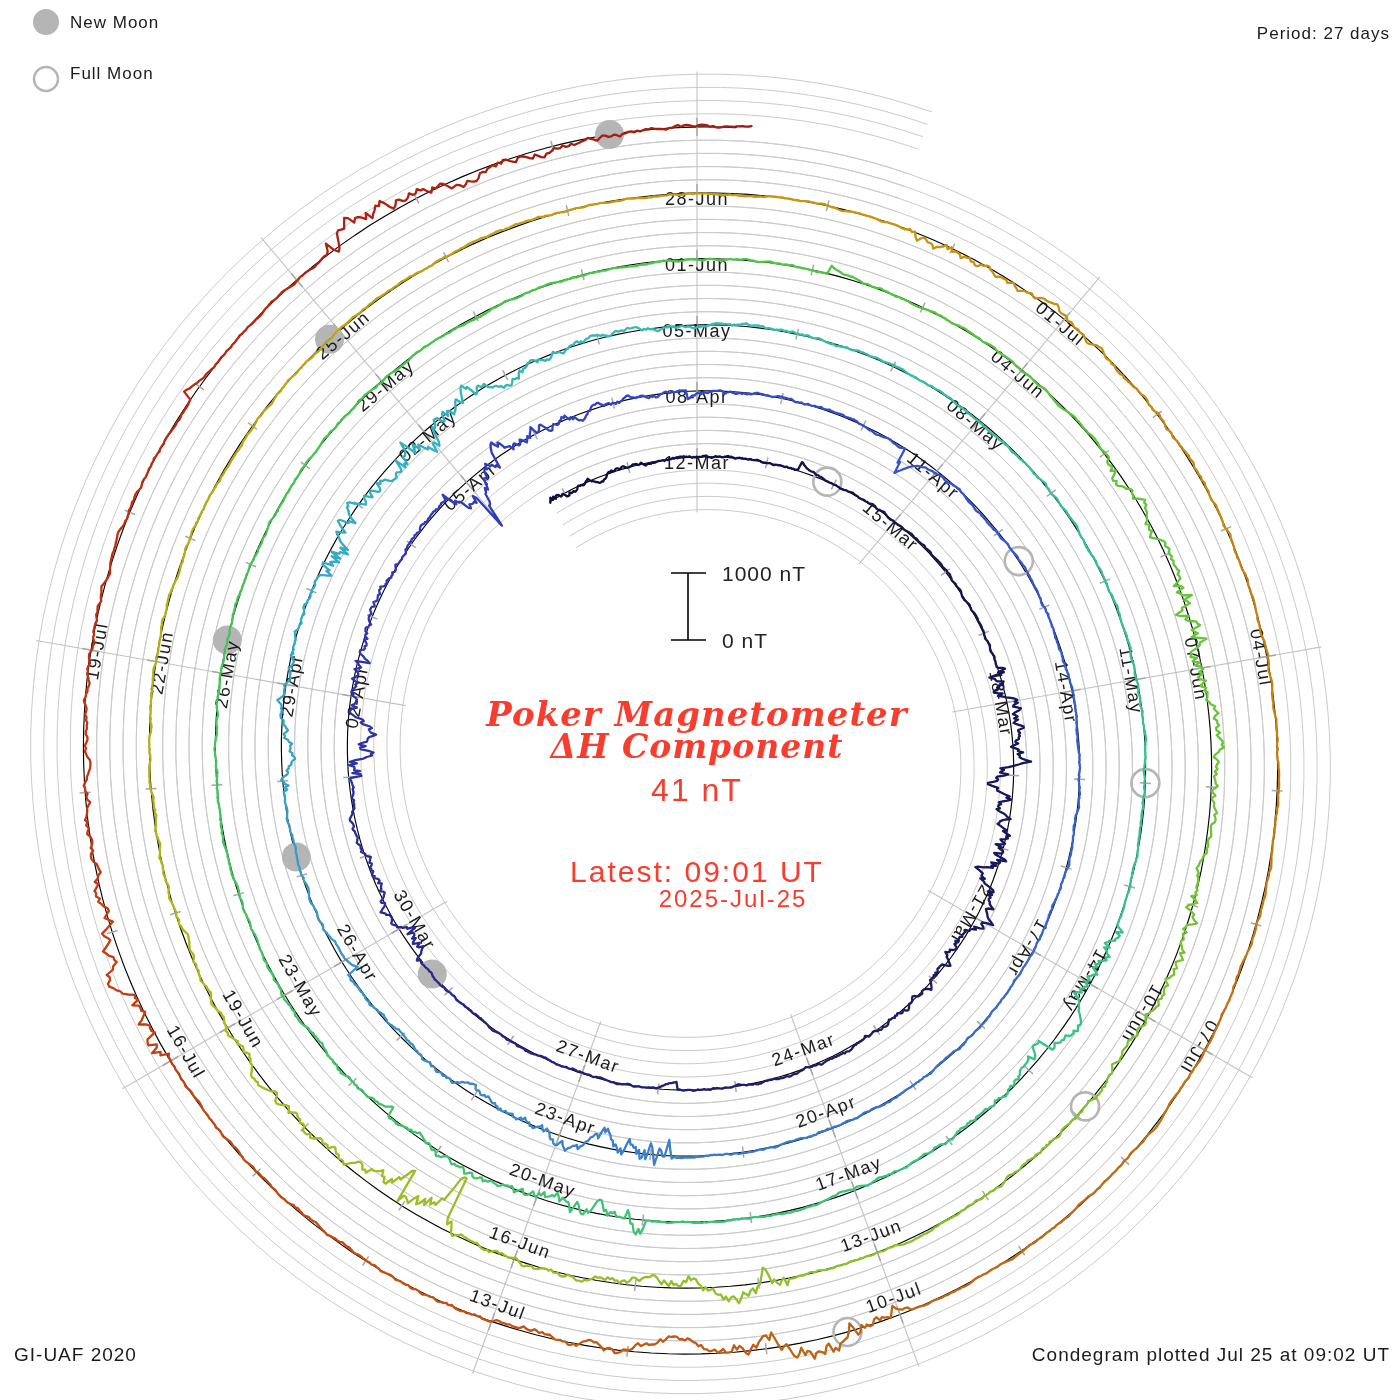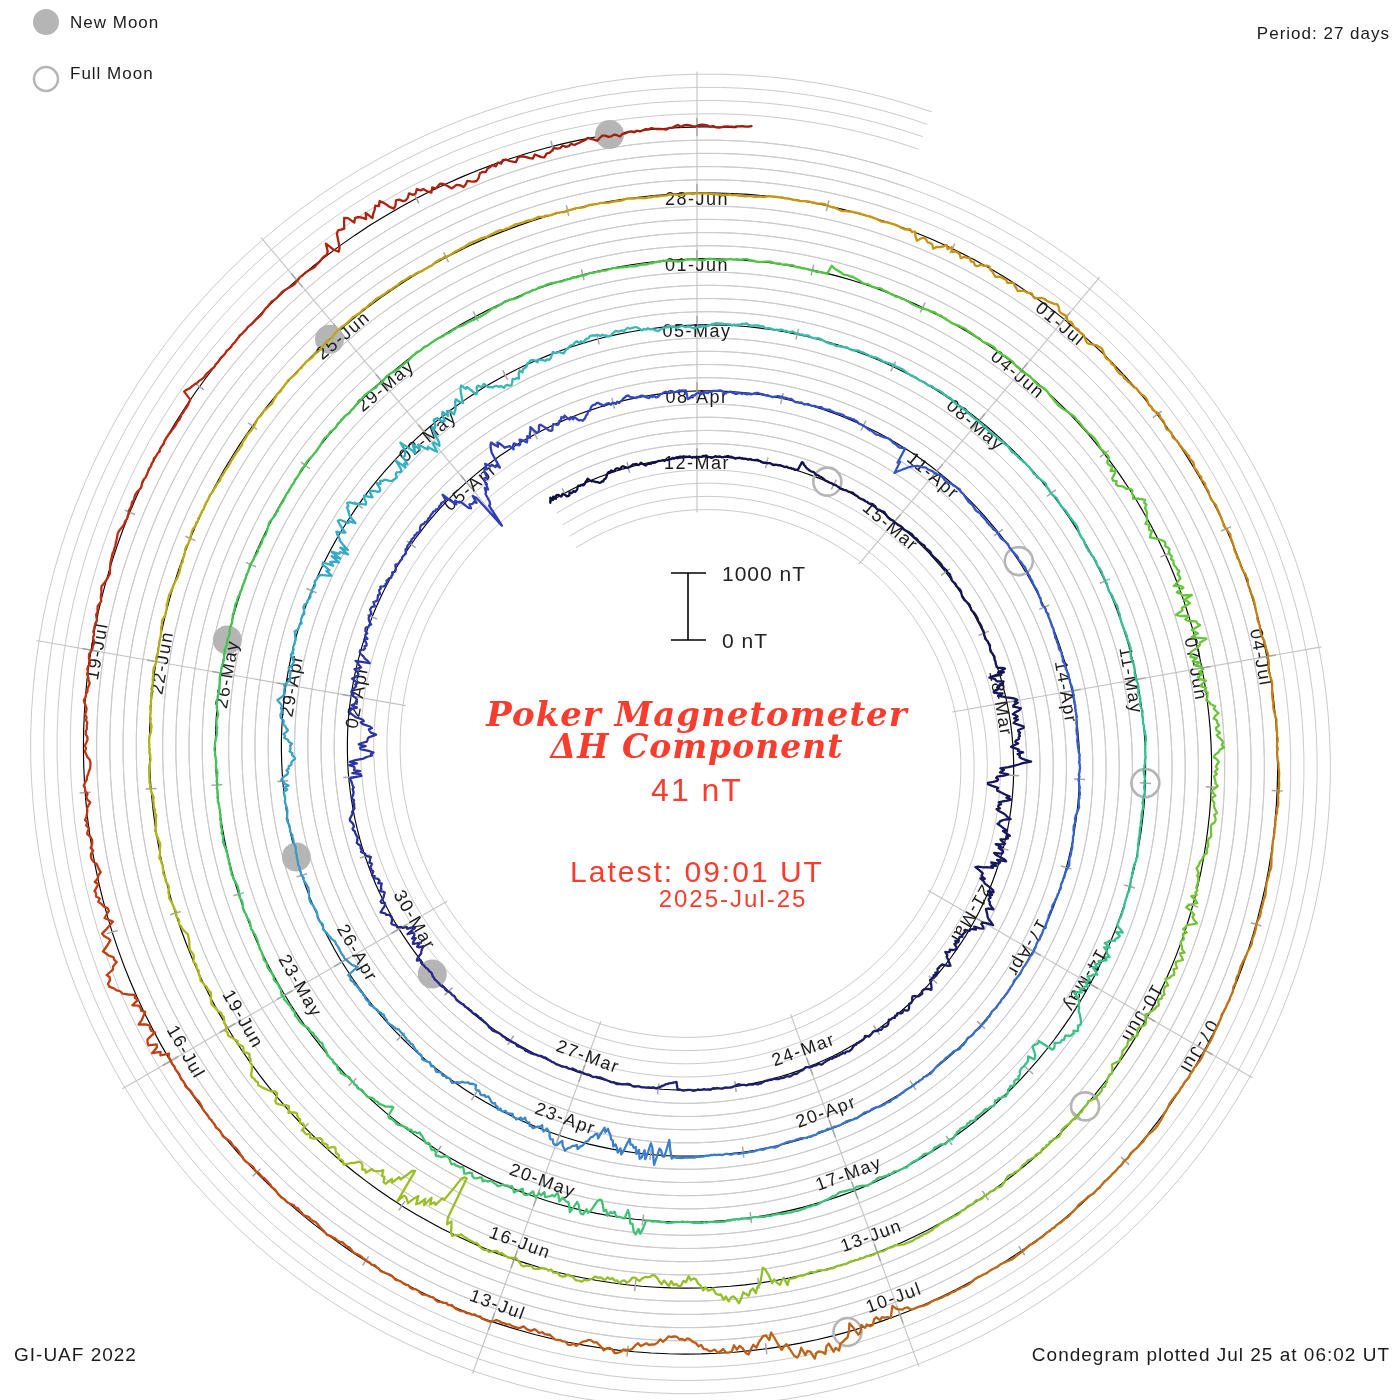--- a/index.html
+++ b/index.html
@@ -354,15 +354,15 @@
   <div class="overlay legend-label" style="left:70px;top:64px;">Full Moon</div>
 
   <div class="overlay corner-label" style="right:10px;top:24px;">Period: 27 days</div>
 
   <div class="center-stack red-serif" style="top:727px;font-size:33px;color:#f83c2e;letter-spacing:1px;">ΔH Component</div>
   <div class="center-stack red-serif" style="top:694px;font-size:34px;color:#f83c2e;letter-spacing:1px;">Poker Magnetometer</div>
   <div class="center-stack red-sans" style="top:772px;font-size:32px;color:#f83c2e;letter-spacing:2px;">41 nT</div>
   <div class="center-stack red-sans" style="top:855px;font-size:30px;color:#f83c2e;letter-spacing:2px;">Latest: 09:01 UT</div>
   <div class="center-stack red-sans" style="top:885px;font-size:24px;color:#f83c2e;letter-spacing:2px;padding-left:36px;">2025-Jul-25</div>
 
-  <div class="overlay footer-label" style="left:14px;top:1344px;">GI-UAF 2022</div>
-  <div class="overlay footer-label" style="right:10px;top:1344px;">Condegram plotted Jul 25 at 06:02 UT</div>
+  <div class="overlay footer-label" style="left:14px;top:1344px;">GI-UAF 2020</div>
+  <div class="overlay footer-label" style="right:10px;top:1344px;">Condegram plotted Jul 25 at 09:02 UT</div>
 </div>
 
 </body></html>

